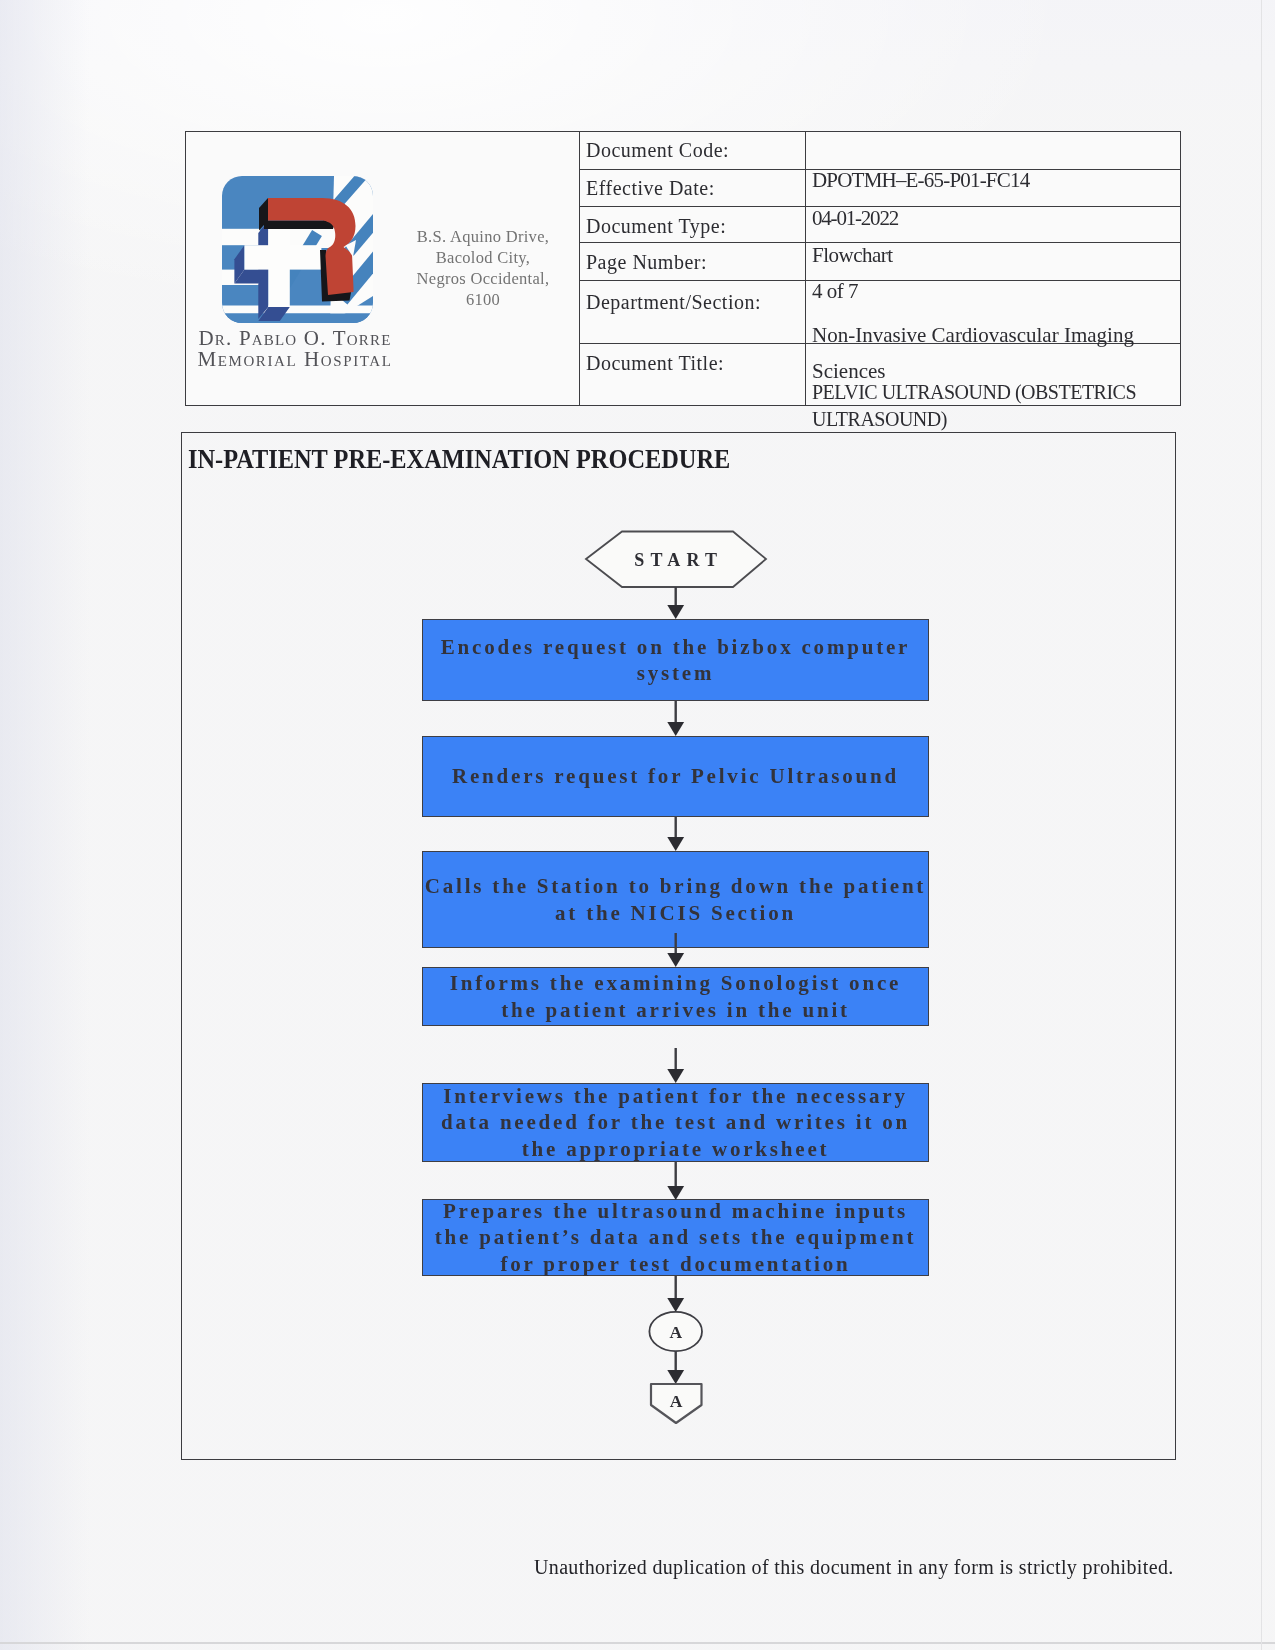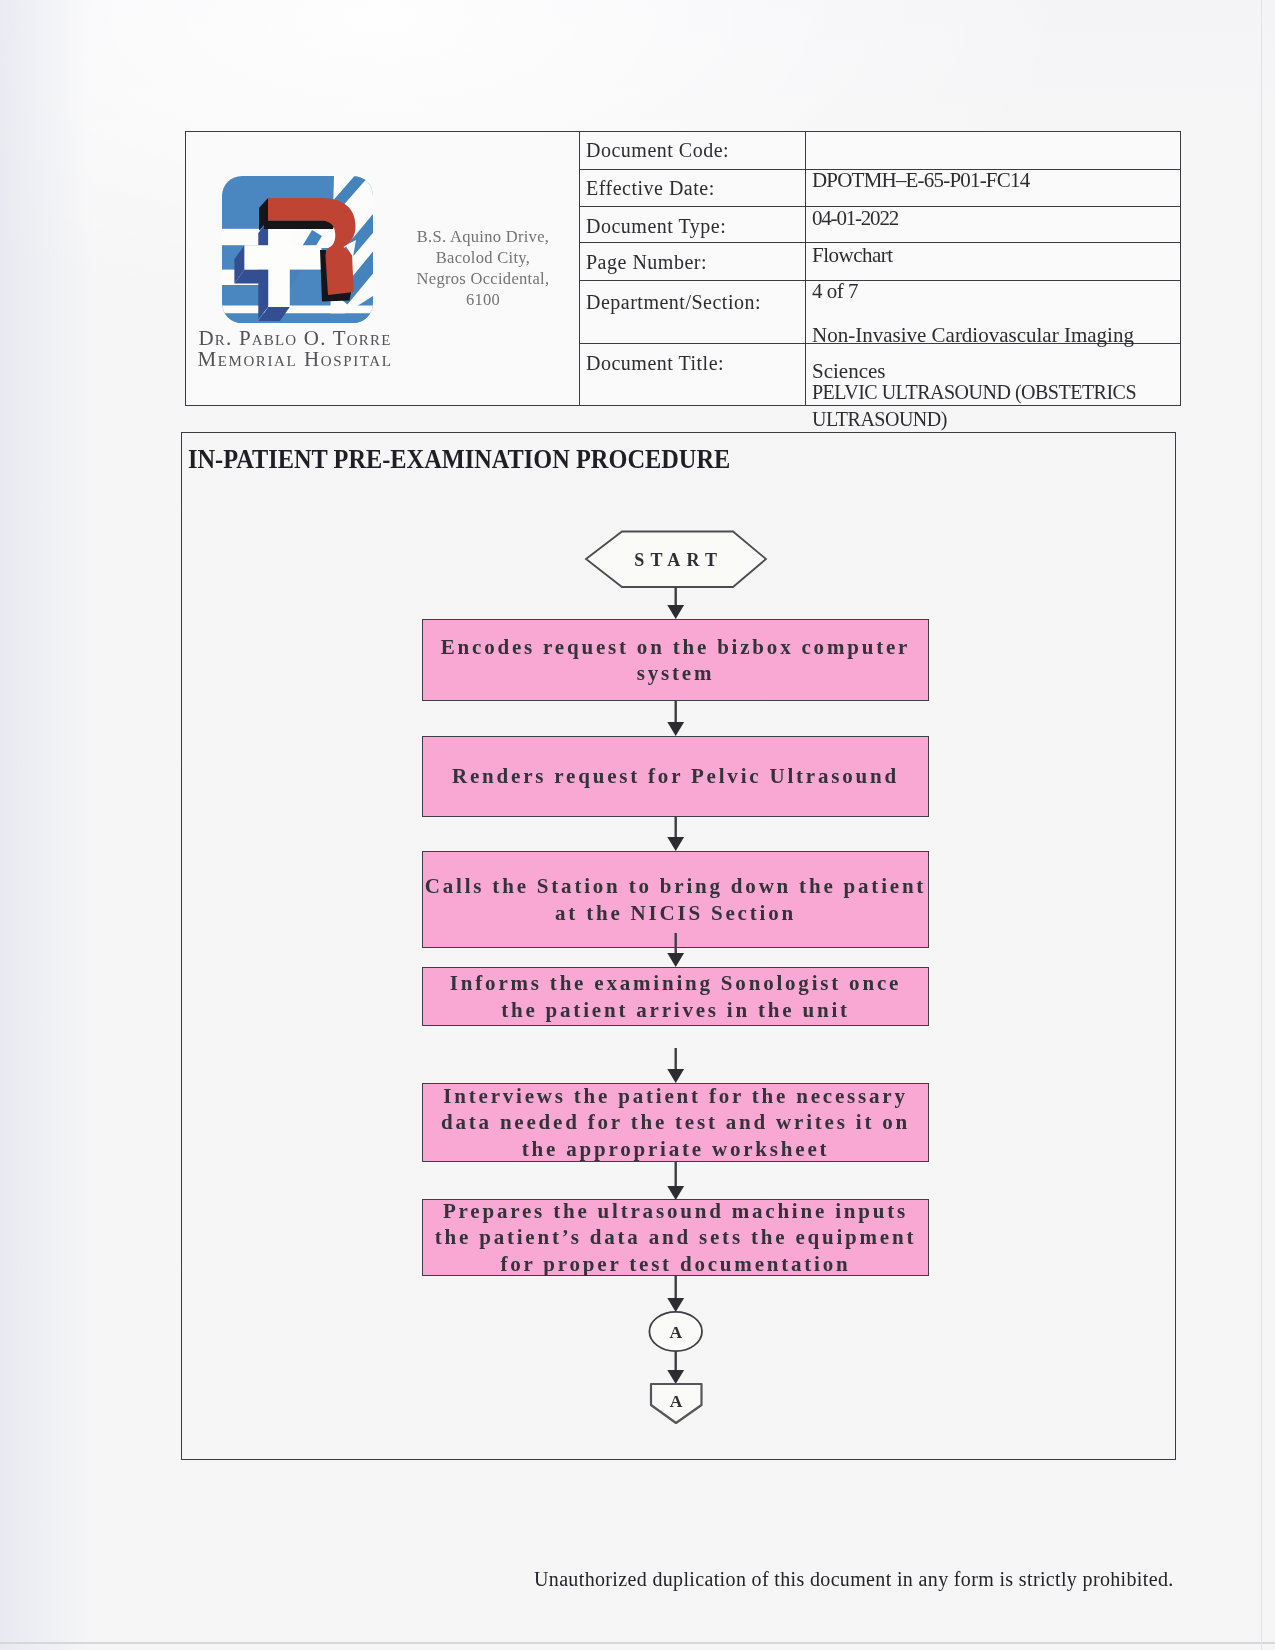--- a/index.html
+++ b/index.html
@@ -32,26 +32,26 @@
   #addr{position:absolute;left:408px;top:226px;width:150px;text-align:center;
         font-size:16.5px;letter-spacing:0.3px;line-height:21px;color:#737373;}
 
   
   #big{position:absolute;left:181px;top:432px;width:995px;height:1028px;
        border:1.9px solid #3c3c40;box-sizing:border-box;}
   #title{position:absolute;left:188px;top:443px;font-weight:bold;font-size:28px;
          color:#1e1e24;transform:scaleX(0.87);transform-origin:left top;white-space:nowrap;}
 
   .fbox{position:absolute;left:422px;width:507px;border:1.9px solid #3e3e44;box-sizing:border-box;
-        background:#f9a8d4;display:flex;align-items:center;justify-content:center;
+        background:#3b82f6;display:flex;align-items:center;justify-content:center;
         text-align:center;font-weight:bold;font-size:21px;letter-spacing:2.8px;
         line-height:26.5px;color:#33333b;}
   #fx{position:absolute;left:0;top:0;}
   #footer{position:absolute;left:534px;top:1556px;white-space:nowrap;
-          font-size:20px;letter-spacing:0.35px;color:#232328;margin-top:12px;}
+          font-size:20px;letter-spacing:0.35px;color:#232328;}
 </style>
 </head>
 <body>
 <div class="bgfx"></div>
 <div class="botline"></div>
 <div class="rline"></div>
 
 <div id="hdr">
   <div class="vline" style="left:392.5px"></div>
   <div class="vline" style="left:618.5px"></div>

